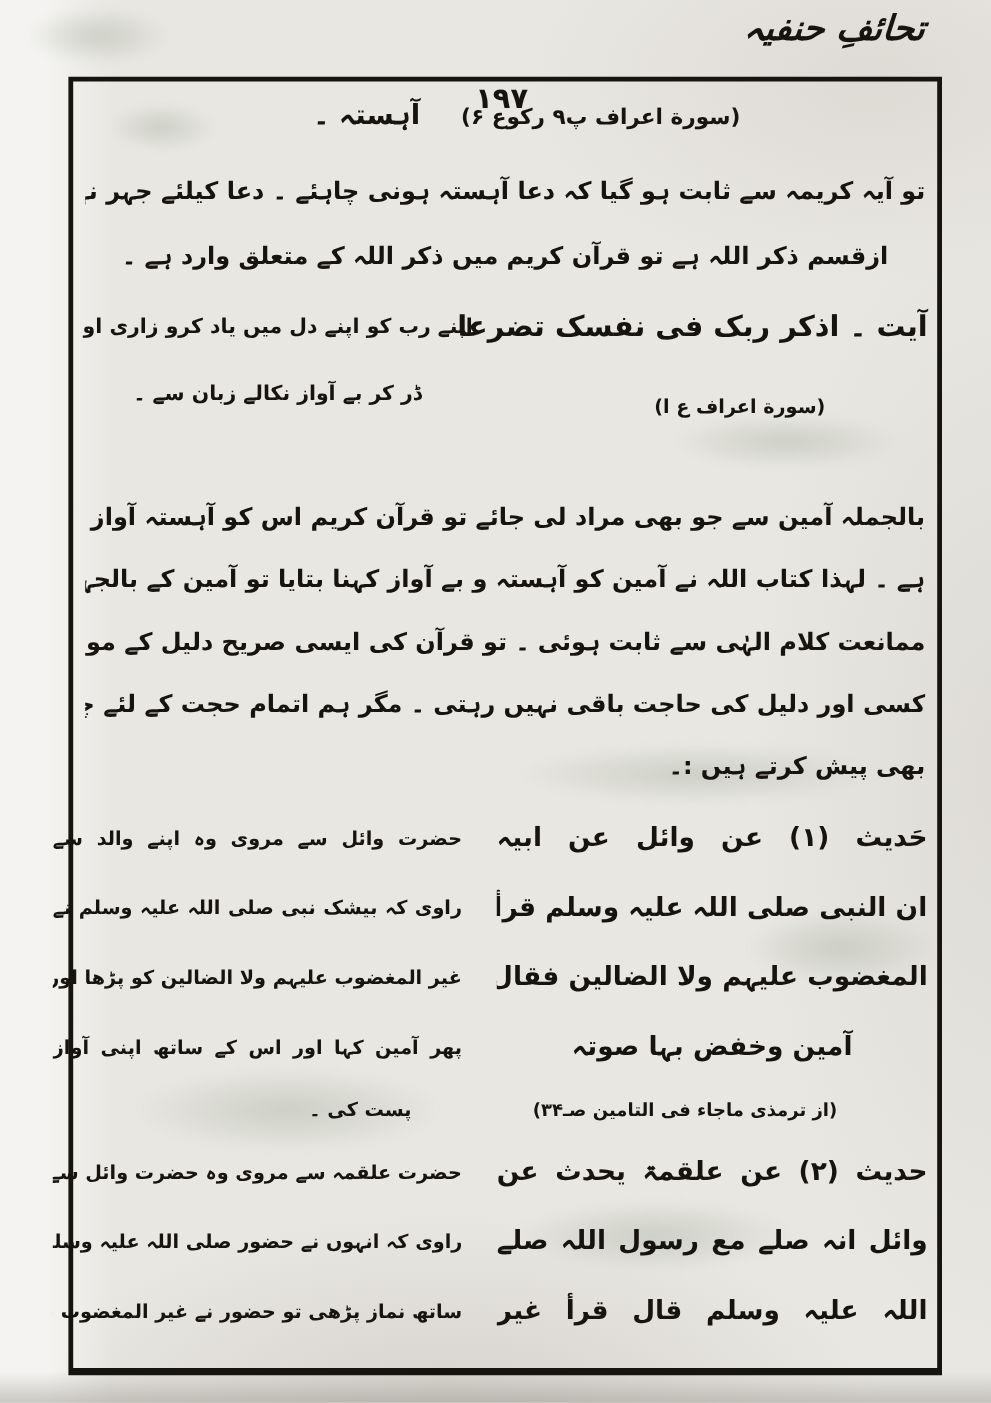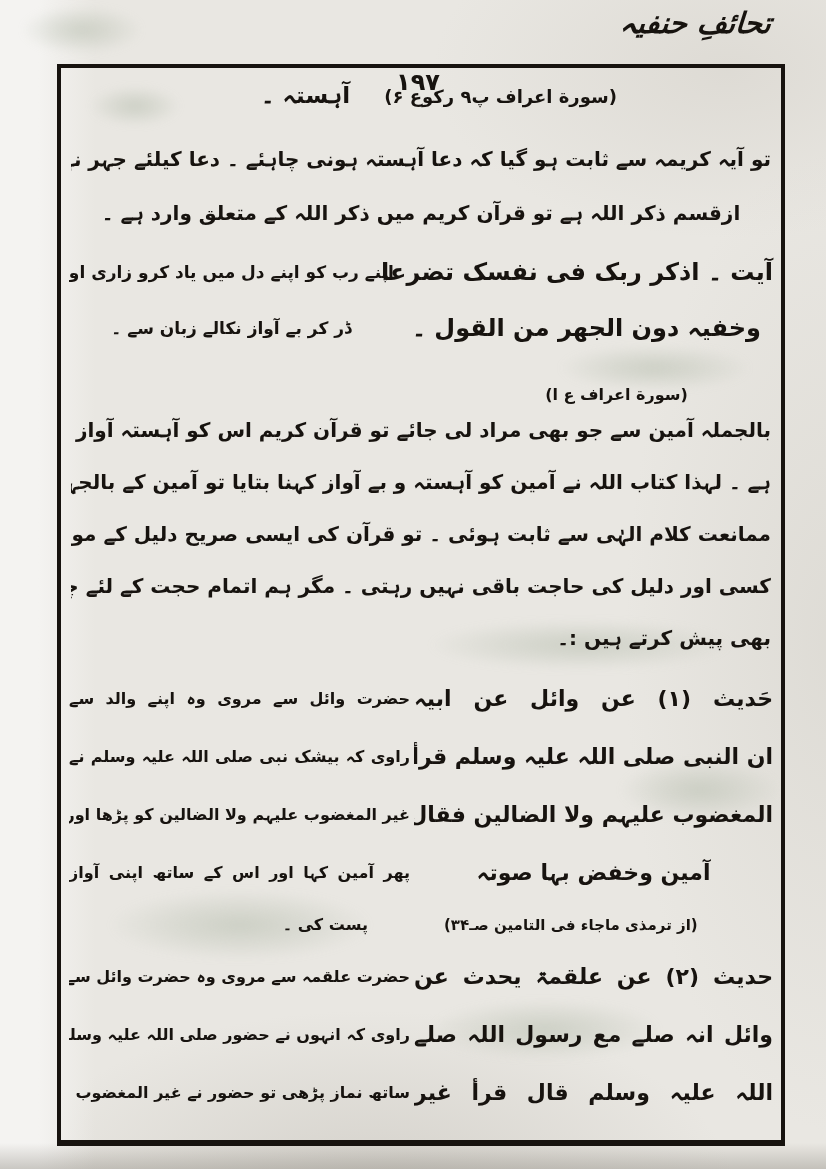--- a/index.html
+++ b/index.html
@@ -63,21 +63,21 @@
   }
   .q-arabic .aline.indent { text-align:center; text-align-last:center; }
   .q-citation { font-size:16px; font-weight:bold; text-align:center; line-height:36px; transform:translateX(30px);margin-top:21px; }
   .q-urdu .uline {
     font-size:17px; font-weight:bold; line-height:56px; height:56px; white-space:nowrap; overflow:hidden;
     text-align:justify; text-align-last:justify; padding-right:6px;
   }
   .q-urdu .uline.center { text-align:center; text-align-last:center; }
 
   .hadith-row { position:absolute; top:602px; left:8px; right:8px; bottom:4px; display:flex; }
-  .h-arabic { width:51%; }
+  .h-arabic { width:51%;margin-left:25px; }
   .h-urdu   { width:49%; padding-right:4px; box-sizing:border-box; }
   .h-arabic .aline {
     font-size:22px; font-weight:bold; line-height:58px; height:58px; white-space:nowrap; overflow:hidden;
     text-align:justify; text-align-last:justify;
   }
   .h-arabic .aline.center { text-align:center; text-align-last:center; }
   .h-arabic .hcitation {
     font-size:15px; font-weight:bold; line-height:46px; height:46px; text-align:left; transform:translateX(30px);
     white-space:nowrap;
   }
@@ -111,21 +111,20 @@
     </div>
 
     <div class="para" id="para1">
       <div class="pline">تو آیہ کریمہ سے ثابت ہو گیا کہ دعا آہستہ ہونی چاہئے ۔ دعا کیلئے جہر نہیں ہے ۔ اور اگر آمین</div>
       <div class="pline center">ازقسم ذکر اللہ ہے تو قرآن کریم میں ذکر اللہ کے متعلق وارد ہے ۔</div>
     </div>
 
     <div class="quote-row">
       <div class="q-arabic">
         <div class="aline">آیت ۔ اذکر ربک فی نفسک تضرعا</div>
-        <div class="aline indent">وخفیہ دون الجھر من القول ۔</div>
         <div class="q-citation">(سورة اعراف ع ا)</div>
       </div>
       <div class="q-urdu">
         <div class="uline">اپنے رب کو اپنے دل میں یاد کرو زاری اور</div>
         <div class="uline center">ڈر کر بے آواز نکالے زبان سے ۔</div>
       </div>
     </div>
 
     <div class="para" id="para2">
       <div class="pline">بالجملہ آمین سے جو بھی مراد لی جائے تو قرآن کریم اس کو آہستہ آواز سے کہنے کا حکم فرماتا</div>

